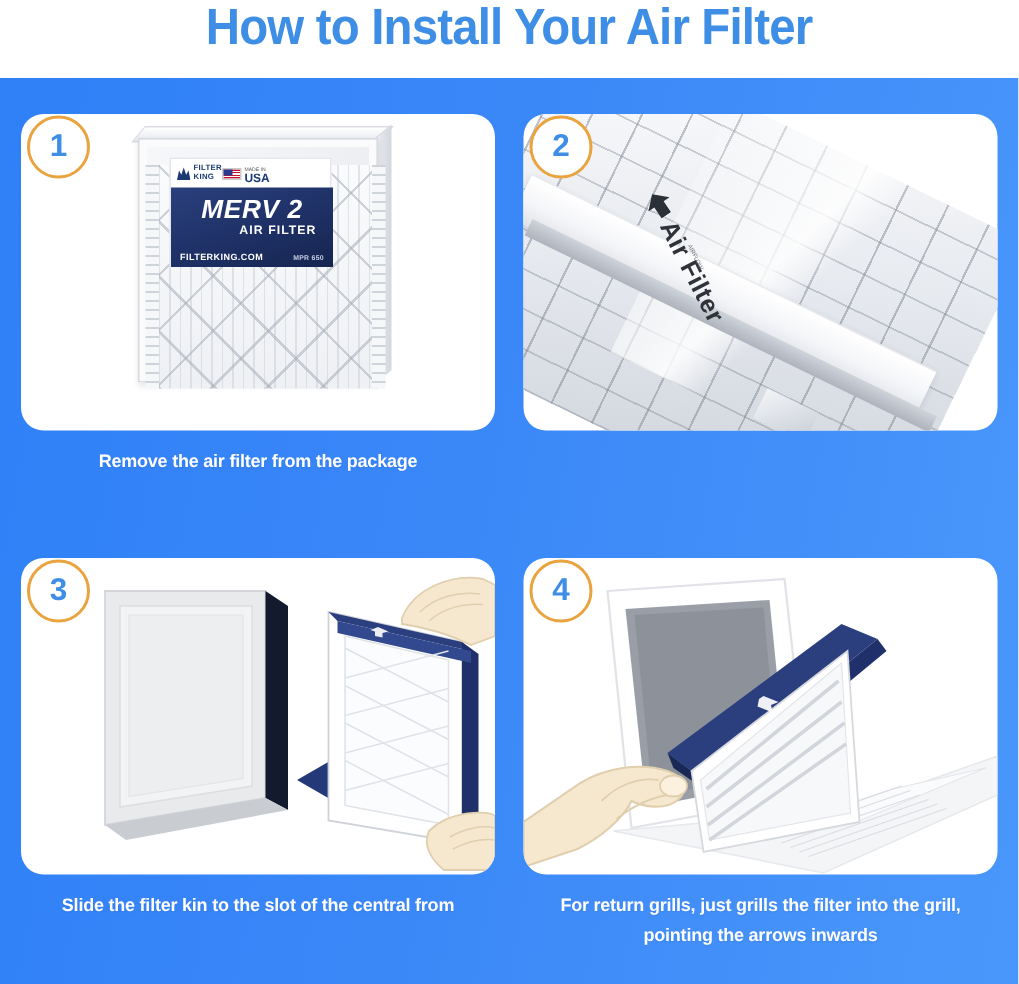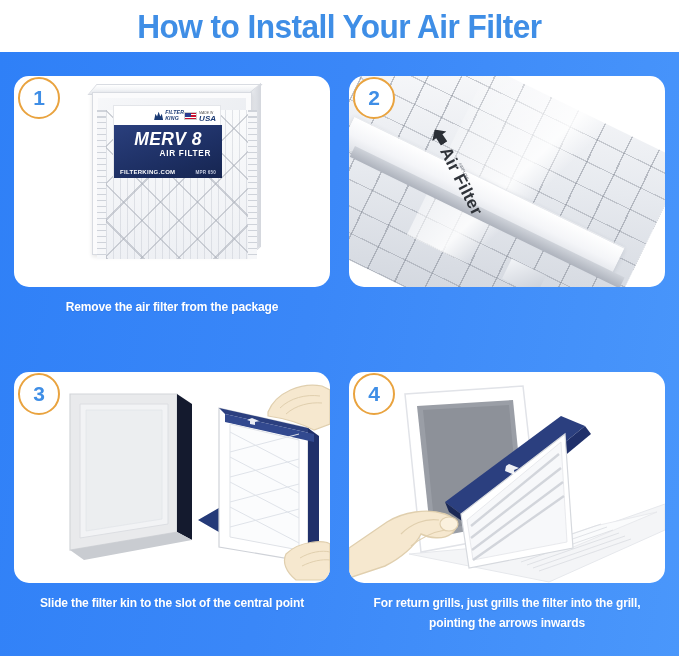--- a/index.html
+++ b/index.html
@@ -21,21 +21,21 @@
   }
 
   
   .header {
     position: absolute;
     left: 0; top: 0;
     width: 679px;
     height: 52px;
     background: #ffffff;
     display: flex;
-    align-items: center;
+    align-items: flex-start;
     justify-content: center;
   }
   .header-title {
     font-family: "Liberation Sans", sans-serif;
     font-weight: bold;
     font-size: 34px;
     line-height: 36px;
     letter-spacing: -0.6px;
     color: #3f8ee6;
     transform: scaleX(0.93);
@@ -166,23 +166,22 @@
     left: 20px; top: 12px;
     width: 108px; height: 72px;
     background: #ffffff;
     border: 1px solid #e4e6ea;
     z-index: 4;
   }
   .fp-label-top {
     height: 19px;
     display: flex;
     align-items: center;
-    justify-content: flex-end;
+    justify-content: flex-start;
     padding: 0 4px;
-    font-style: italic;
   }
   .fk-logo { display: flex; align-items: center; gap: 2px; }
   .fk-crown {
     width: 9px; height: 9px;
     background: #1b3a74;
     clip-path: polygon(0 100%,15% 30%,32% 62%,50% 8%,68% 62%,85% 30%,100% 100%);
   }
   .fk-name {
     font-size: 5.2px; font-weight: bold; line-height: 5.4px;
     color: #1b3a74; letter-spacing: .2px;
@@ -345,21 +344,21 @@
                     </div>
                     <div class="usa-badge">
                       <div class="flag"></div>
                       <div class="usa-text">
                         <span class="usa-small">MADE IN</span>
                         <span class="usa-big">USA</span>
                       </div>
                     </div>
                   </div>
                   <div class="fp-label-blue">
-                    <div class="merv">MERV 8</div>
+                    <div class="merv">MERV 2</div>
                     <div class="airfilter-sm">AIR FILTER</div>
                     <div class="fp-label-foot">
                       <span class="fk-site">FILTERKING.COM</span>
                       <span class="mpr">MPR 650</span>
                     </div>
                   </div>
                 </div>
               </div>
             </div>
           </div>
@@ -431,21 +430,21 @@
               </g>
 
               <g>
                 <path d="M272,182 C286,168 312,168 316,172 L316,208 L282,208 C272,200 268,190 272,182 Z" fill="#f6e8cf" stroke="#e0cfae" stroke-width="1.2"></path>
                 <path d="M286,186 C296,180 308,178 316,180" fill="none" stroke="#e0cfae" stroke-width="1"></path>
                 <path d="M288,194 C298,189 308,187 316,188" fill="none" stroke="#e0cfae" stroke-width="1"></path>
               </g>
             </svg>
           </div>
         </div>
-        <div class="caption">Slide the filter kin to the slot of the central point</div>
+        <div class="caption">Slide the filter kin to the slot of the central from</div>
       </div>
 
       <div class="step step4">
         <div class="card">
           <div class="badge">4</div>
           <div class="art v4">
             <svg width="316" height="211" viewBox="0 0 316 211">
 
               <g>
                 <polygon points="60,182 200,210 316,158 316,132 214,168" fill="#f4f5f7" stroke="#e6e8ec" stroke-width="1"></polygon>

